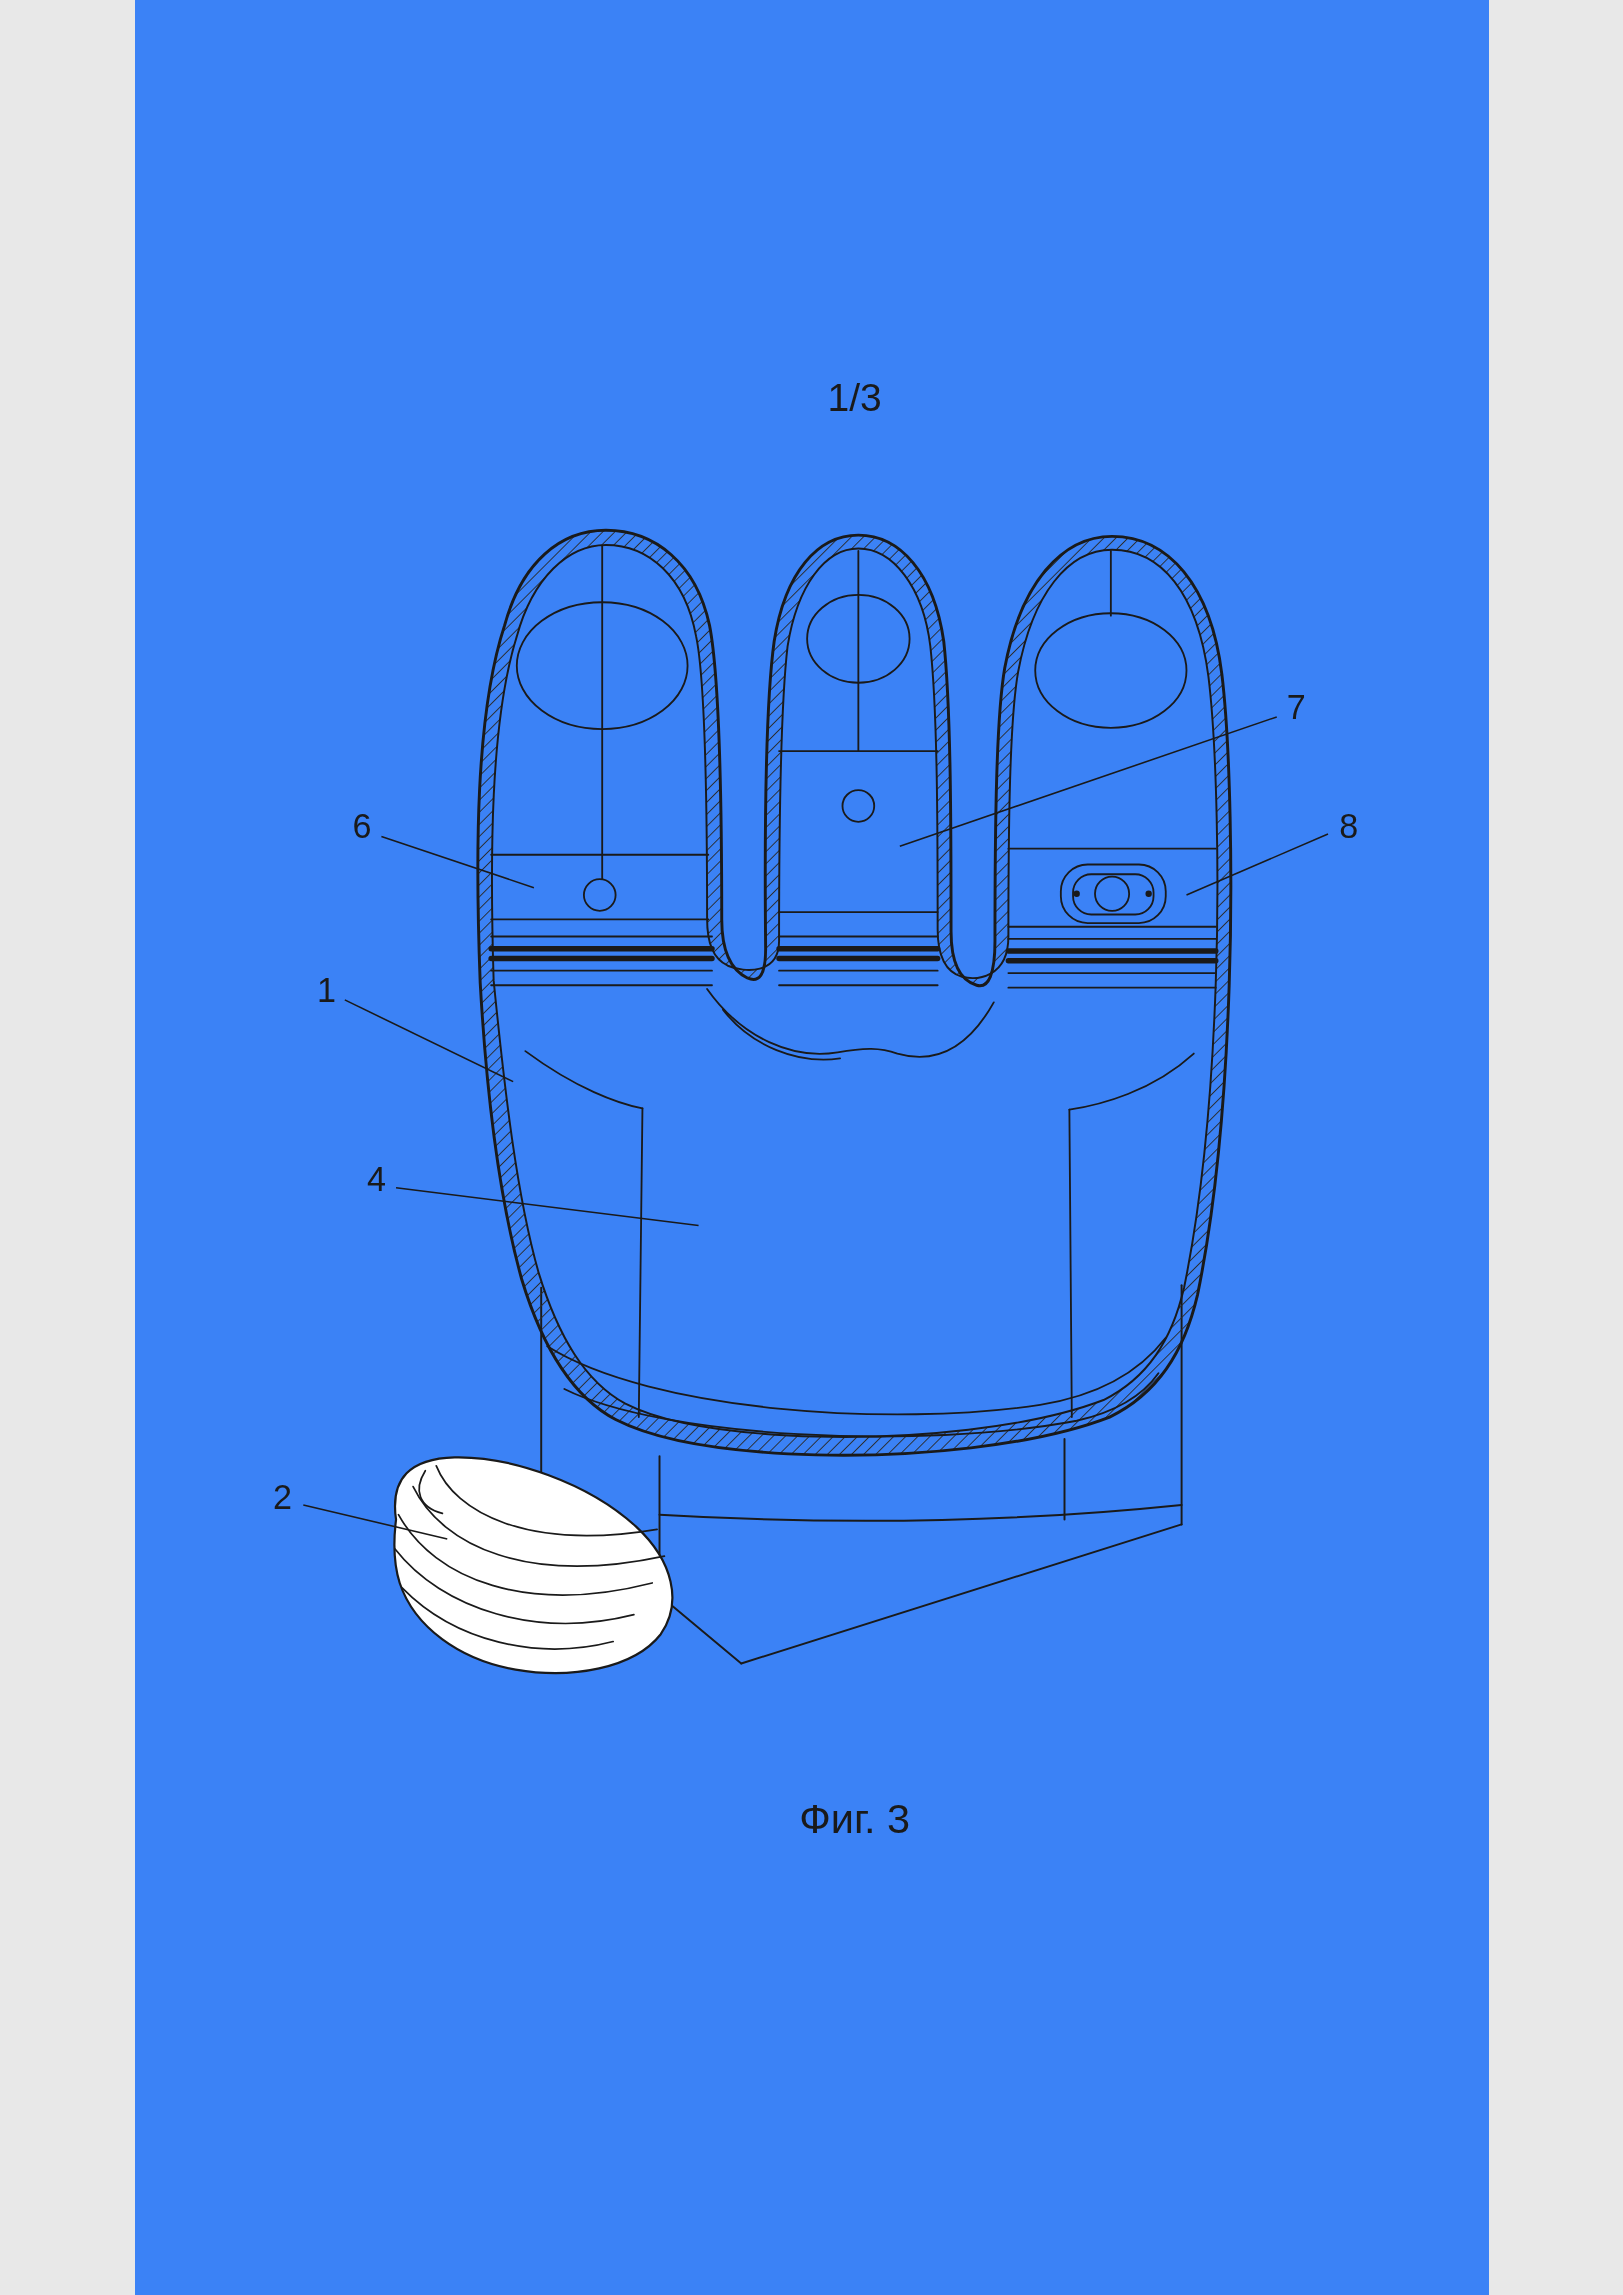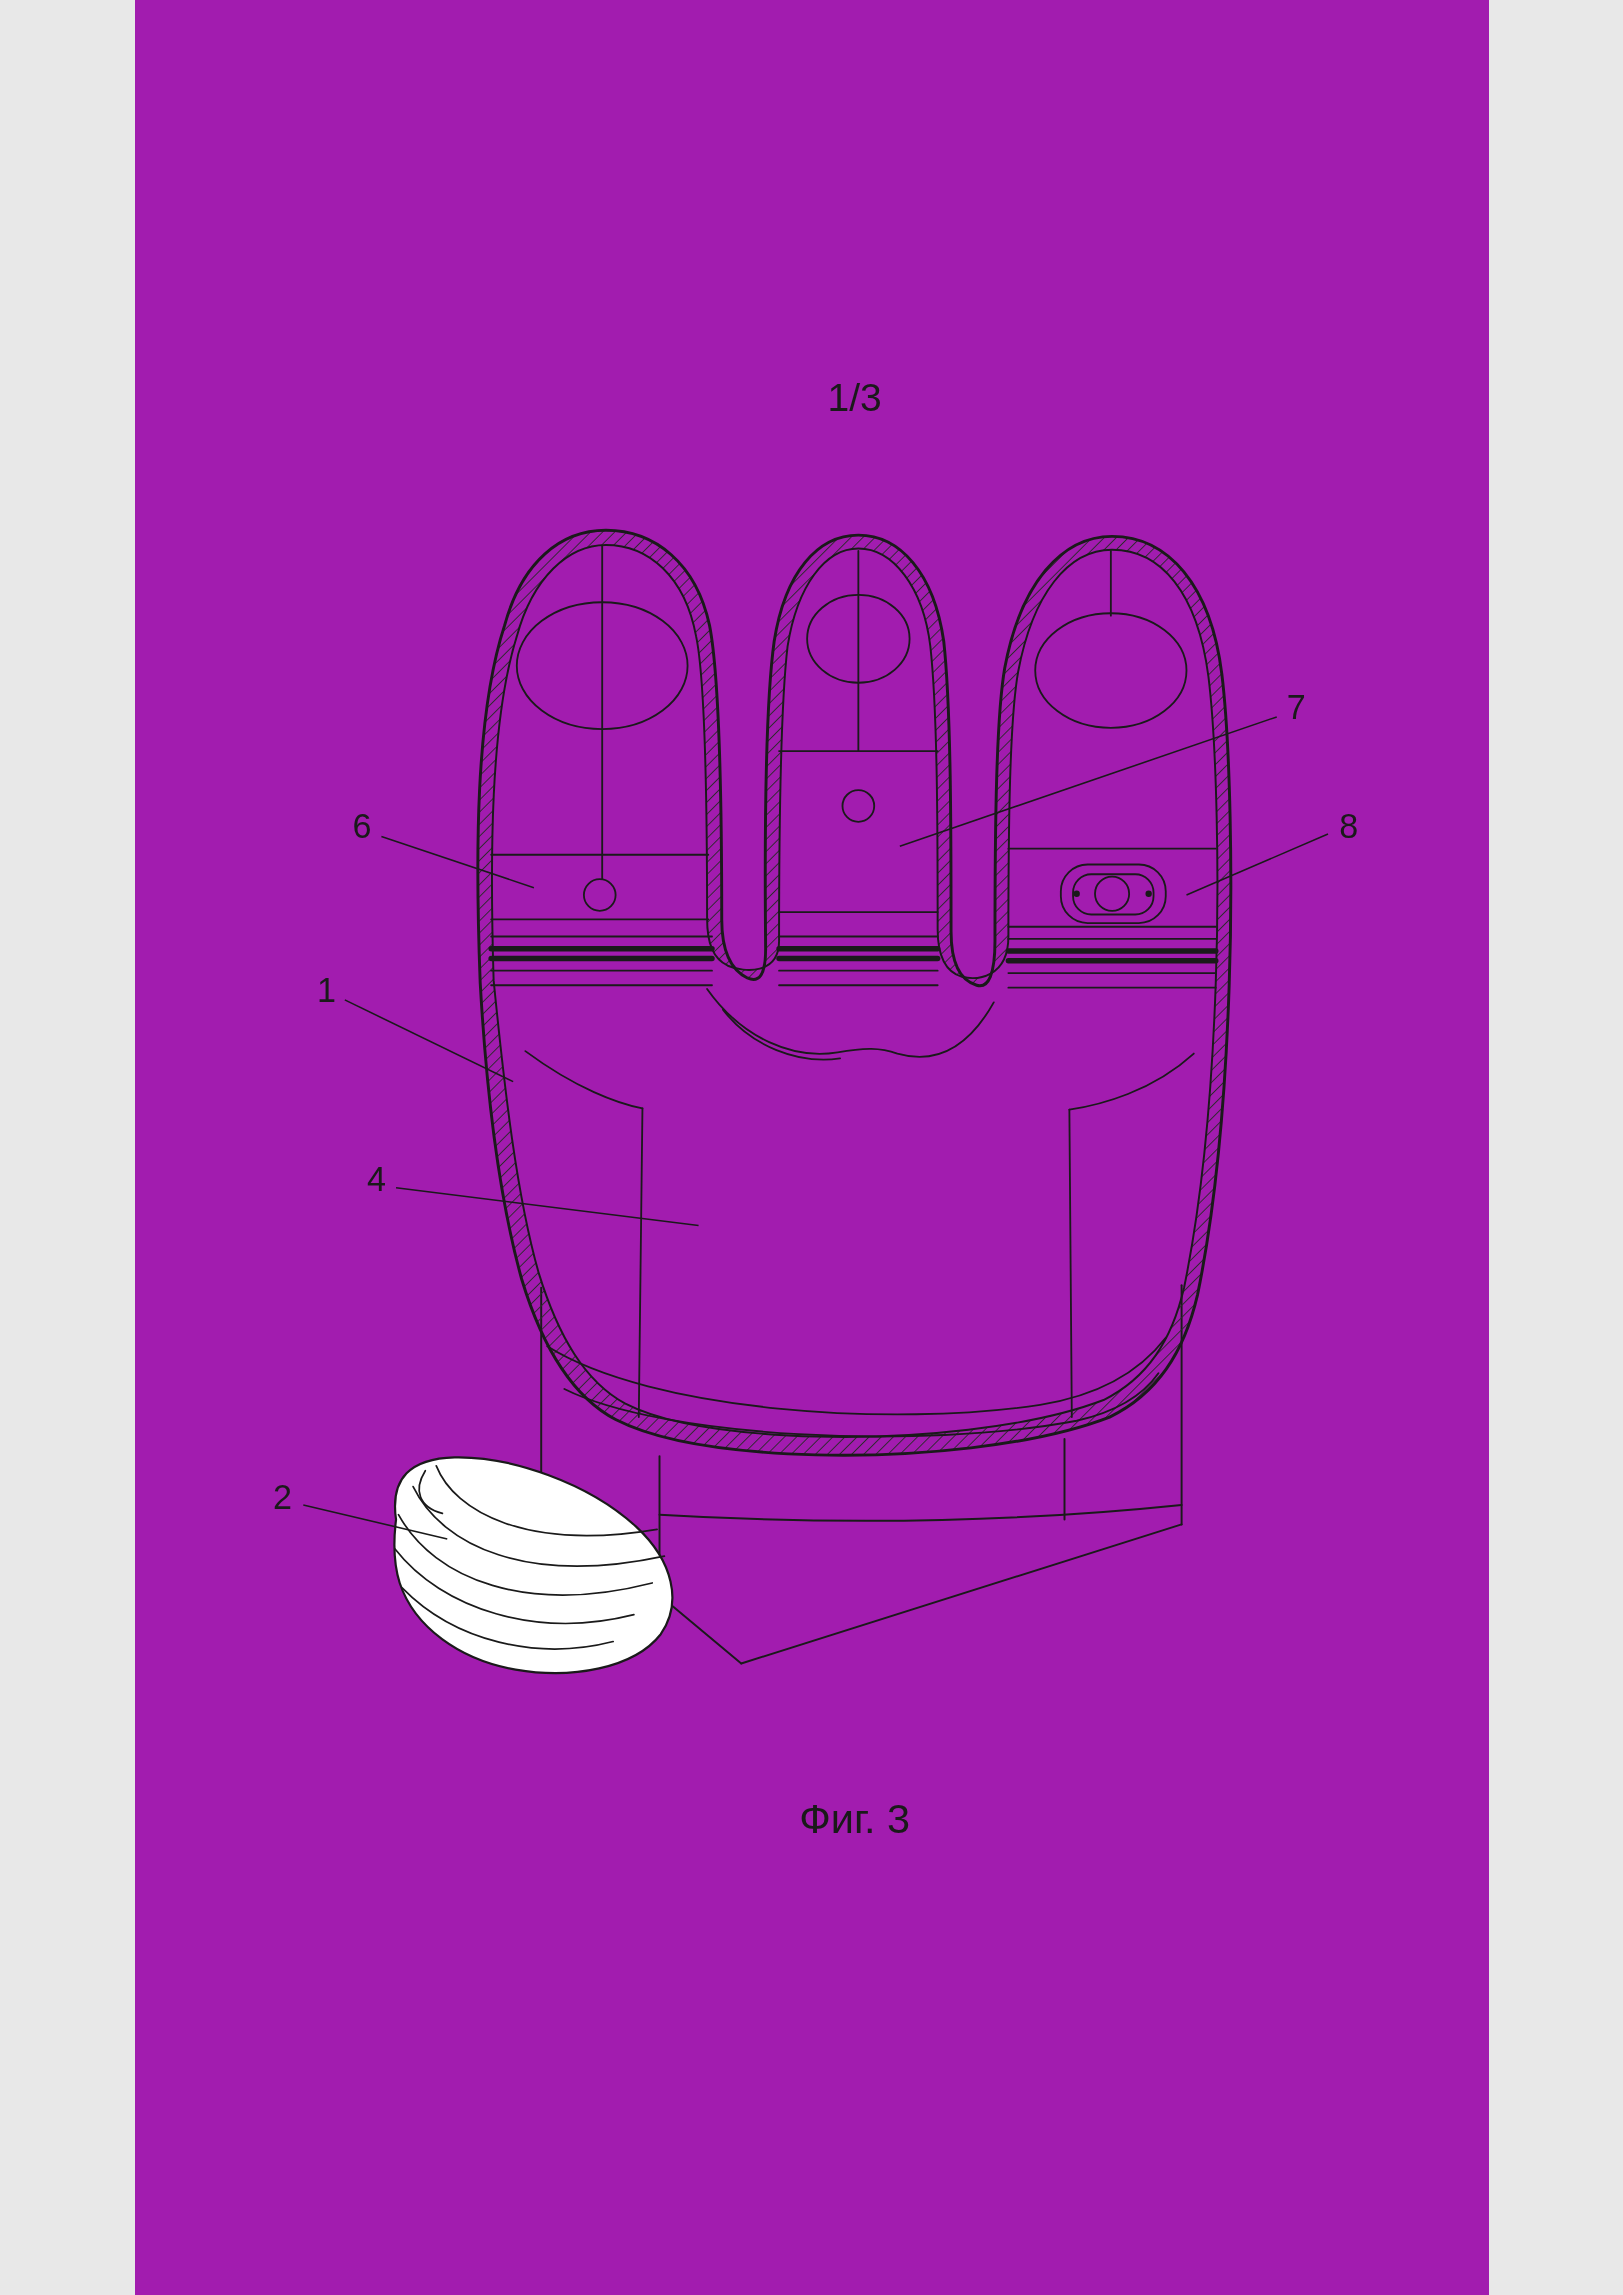--- a/index.html
+++ b/index.html
@@ -4,21 +4,21 @@
 <style>
   html, body {
     margin: 0;
     padding: 0;
     background: #e8e8e8;
   }
   .sheet {
     position: relative;
     width: 1354px;
     height: 2295px;
-    background: #a21caf;
+    background: #3b82f6;
     margin: 0 auto;
     font-family: "Liberation Sans", sans-serif;
     overflow: hidden;
   }
   .drawing-svg {
     position: absolute;
     inset: 0;
     width: 100%;
     height: 100%;
   }

